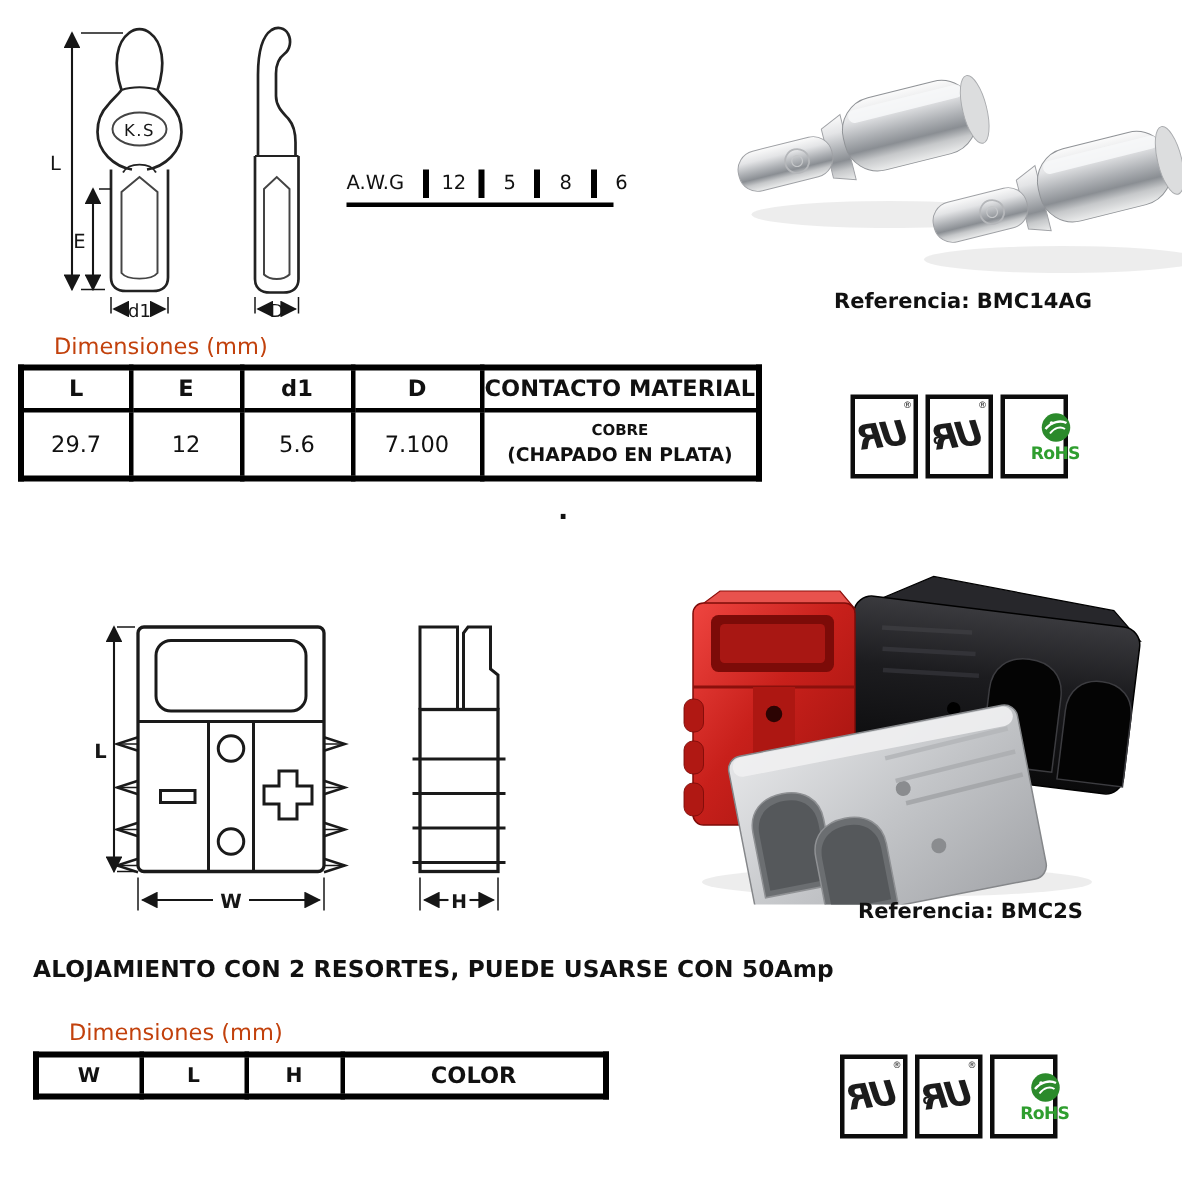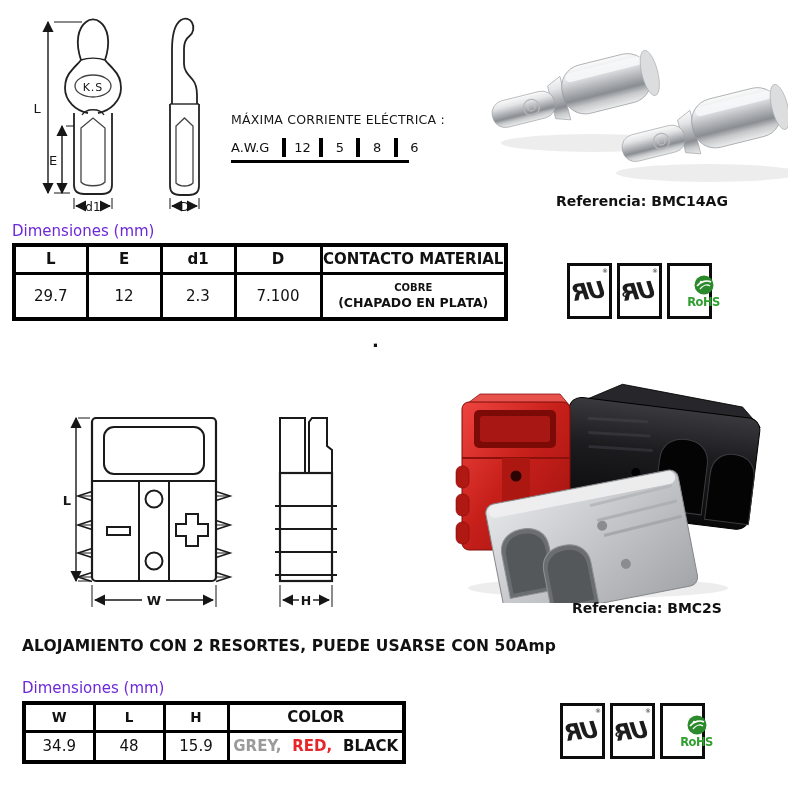--- a/index.html
+++ b/index.html
@@ -11,21 +11,21 @@
 
   
   .awg-wrap { left:231px; top:112px; width:200px; }
   .awg-title { font-size:12.5px; white-space:nowrap; letter-spacing:0.2px; margin-bottom:10px; color:#161616; }
   .awg-row { display:flex; align-items:center; height:21px; }
   .awg-label { width:52px; font-size:13px; }
   .awg-cell { width:34px; text-align:center; font-size:13px; border-left:4px solid #000; height:19px; line-height:19px; }
   .awg-divider { height:3px; background:#000; width:178px; margin:2px 0 2px 0; }
 
   
-  .dim-label { font-size:15px; color:#6d28d9; }
+  .dim-label { font-size:15px; color:#c2410c;margin-left:24px; }
   table.dim-table { border-collapse:collapse; background:#fff; border:4px solid #000; table-layout:fixed; }
   table.dim-table td { border:3px solid #000; text-align:center; vertical-align:middle; padding:0; font-size:15px; color:#111; }
   table.dim-table td.hdr { font-weight:bold; font-size:15px; }
   table.dim-table td.hdr-sm { font-weight:bold; font-size:13.5px; }
   .mat-l1 { font-weight:bold; font-size:10px; line-height:1.25; }
   .mat-l2 { font-weight:bold; font-size:12.5px; line-height:1.2; }
   .c-grey { color:#9b9b9b; font-weight:bold; }
   .c-red { color:#e8262a; font-weight:bold; margin-left:6px; }
   .c-blk { color:#111; font-weight:bold; margin-left:6px; }
 
@@ -98,21 +98,20 @@
       <line x1="170" y1="198" x2="164" y2="198" marker-end="url(#arr1)"></line>
       <line x1="183" y1="198" x2="189" y2="198" marker-end="url(#arr1)"></line>
     </g>
     <text x="29" y="105" font-size="13" text-anchor="middle">L</text>
     <text x="45" y="157" font-size="13" text-anchor="middle">E</text>
     <text x="85" y="203" font-size="12" text-anchor="middle">d1</text>
     <text x="176.5" y="203" font-size="12" text-anchor="middle">D</text>
   </svg>
 
   <div class="abs awg-wrap">
-    <div class="awg-title">MÁXIMA CORRIENTE ELÉCTRICA :</div>
     <div class="awg-row">
       <span class="awg-label">A.W.G</span>
       <span class="awg-cell">12</span>
       <span class="awg-cell">5</span>
       <span class="awg-cell">8</span>
       <span class="awg-cell">6</span>
     </div>
     <div class="awg-divider"></div>
   </div>
 
@@ -156,21 +155,21 @@
       <tr style="height:28px;">
         <td class="hdr">L</td>
         <td class="hdr">E</td>
         <td class="hdr">d1</td>
         <td class="hdr">D</td>
         <td class="hdr">CONTACTO MATERIAL</td>
       </tr>
       <tr style="height:46px;">
         <td>29.7</td>
         <td>12</td>
-        <td>2.3</td>
+        <td>5.6</td>
         <td>7.100</td>
         <td>
           <div class="mat-l1">COBRE</div>
           <div class="mat-l2">(CHAPADO EN PLATA)</div>
         </td>
       </tr>
     </tbody>
   </table>
 
   <div class="abs cert-row" style="left:567px;top:263px;">
@@ -332,30 +331,20 @@
         <col style="width:64px">
         <col style="width:176px">
       </colgroup>
     <tbody>
       <tr style="height:28px;">
         <td class="hdr-sm">W</td>
         <td class="hdr-sm">L</td>
         <td class="hdr-sm">H</td>
         <td class="hdr">COLOR</td>
       </tr>
-      <tr style="height:31px;">
-        <td>34.9</td>
-        <td>48</td>
-        <td>15.9</td>
-        <td>
-          <span class="c-grey">GREY,</span>
-          <span class="c-red">RED,</span>
-          <span class="c-blk">BLACK</span>
-        </td>
-      </tr>
     </tbody>
   </table>
 
   <div class="abs cert-row" style="left:560px;top:703px;">
     <div class="cert-box">
       <span class="ul-glyph">UR</span>
       <span class="reg-mark">®</span>
     </div>
     <div class="cert-box">
       <span class="c-mark">c</span>

